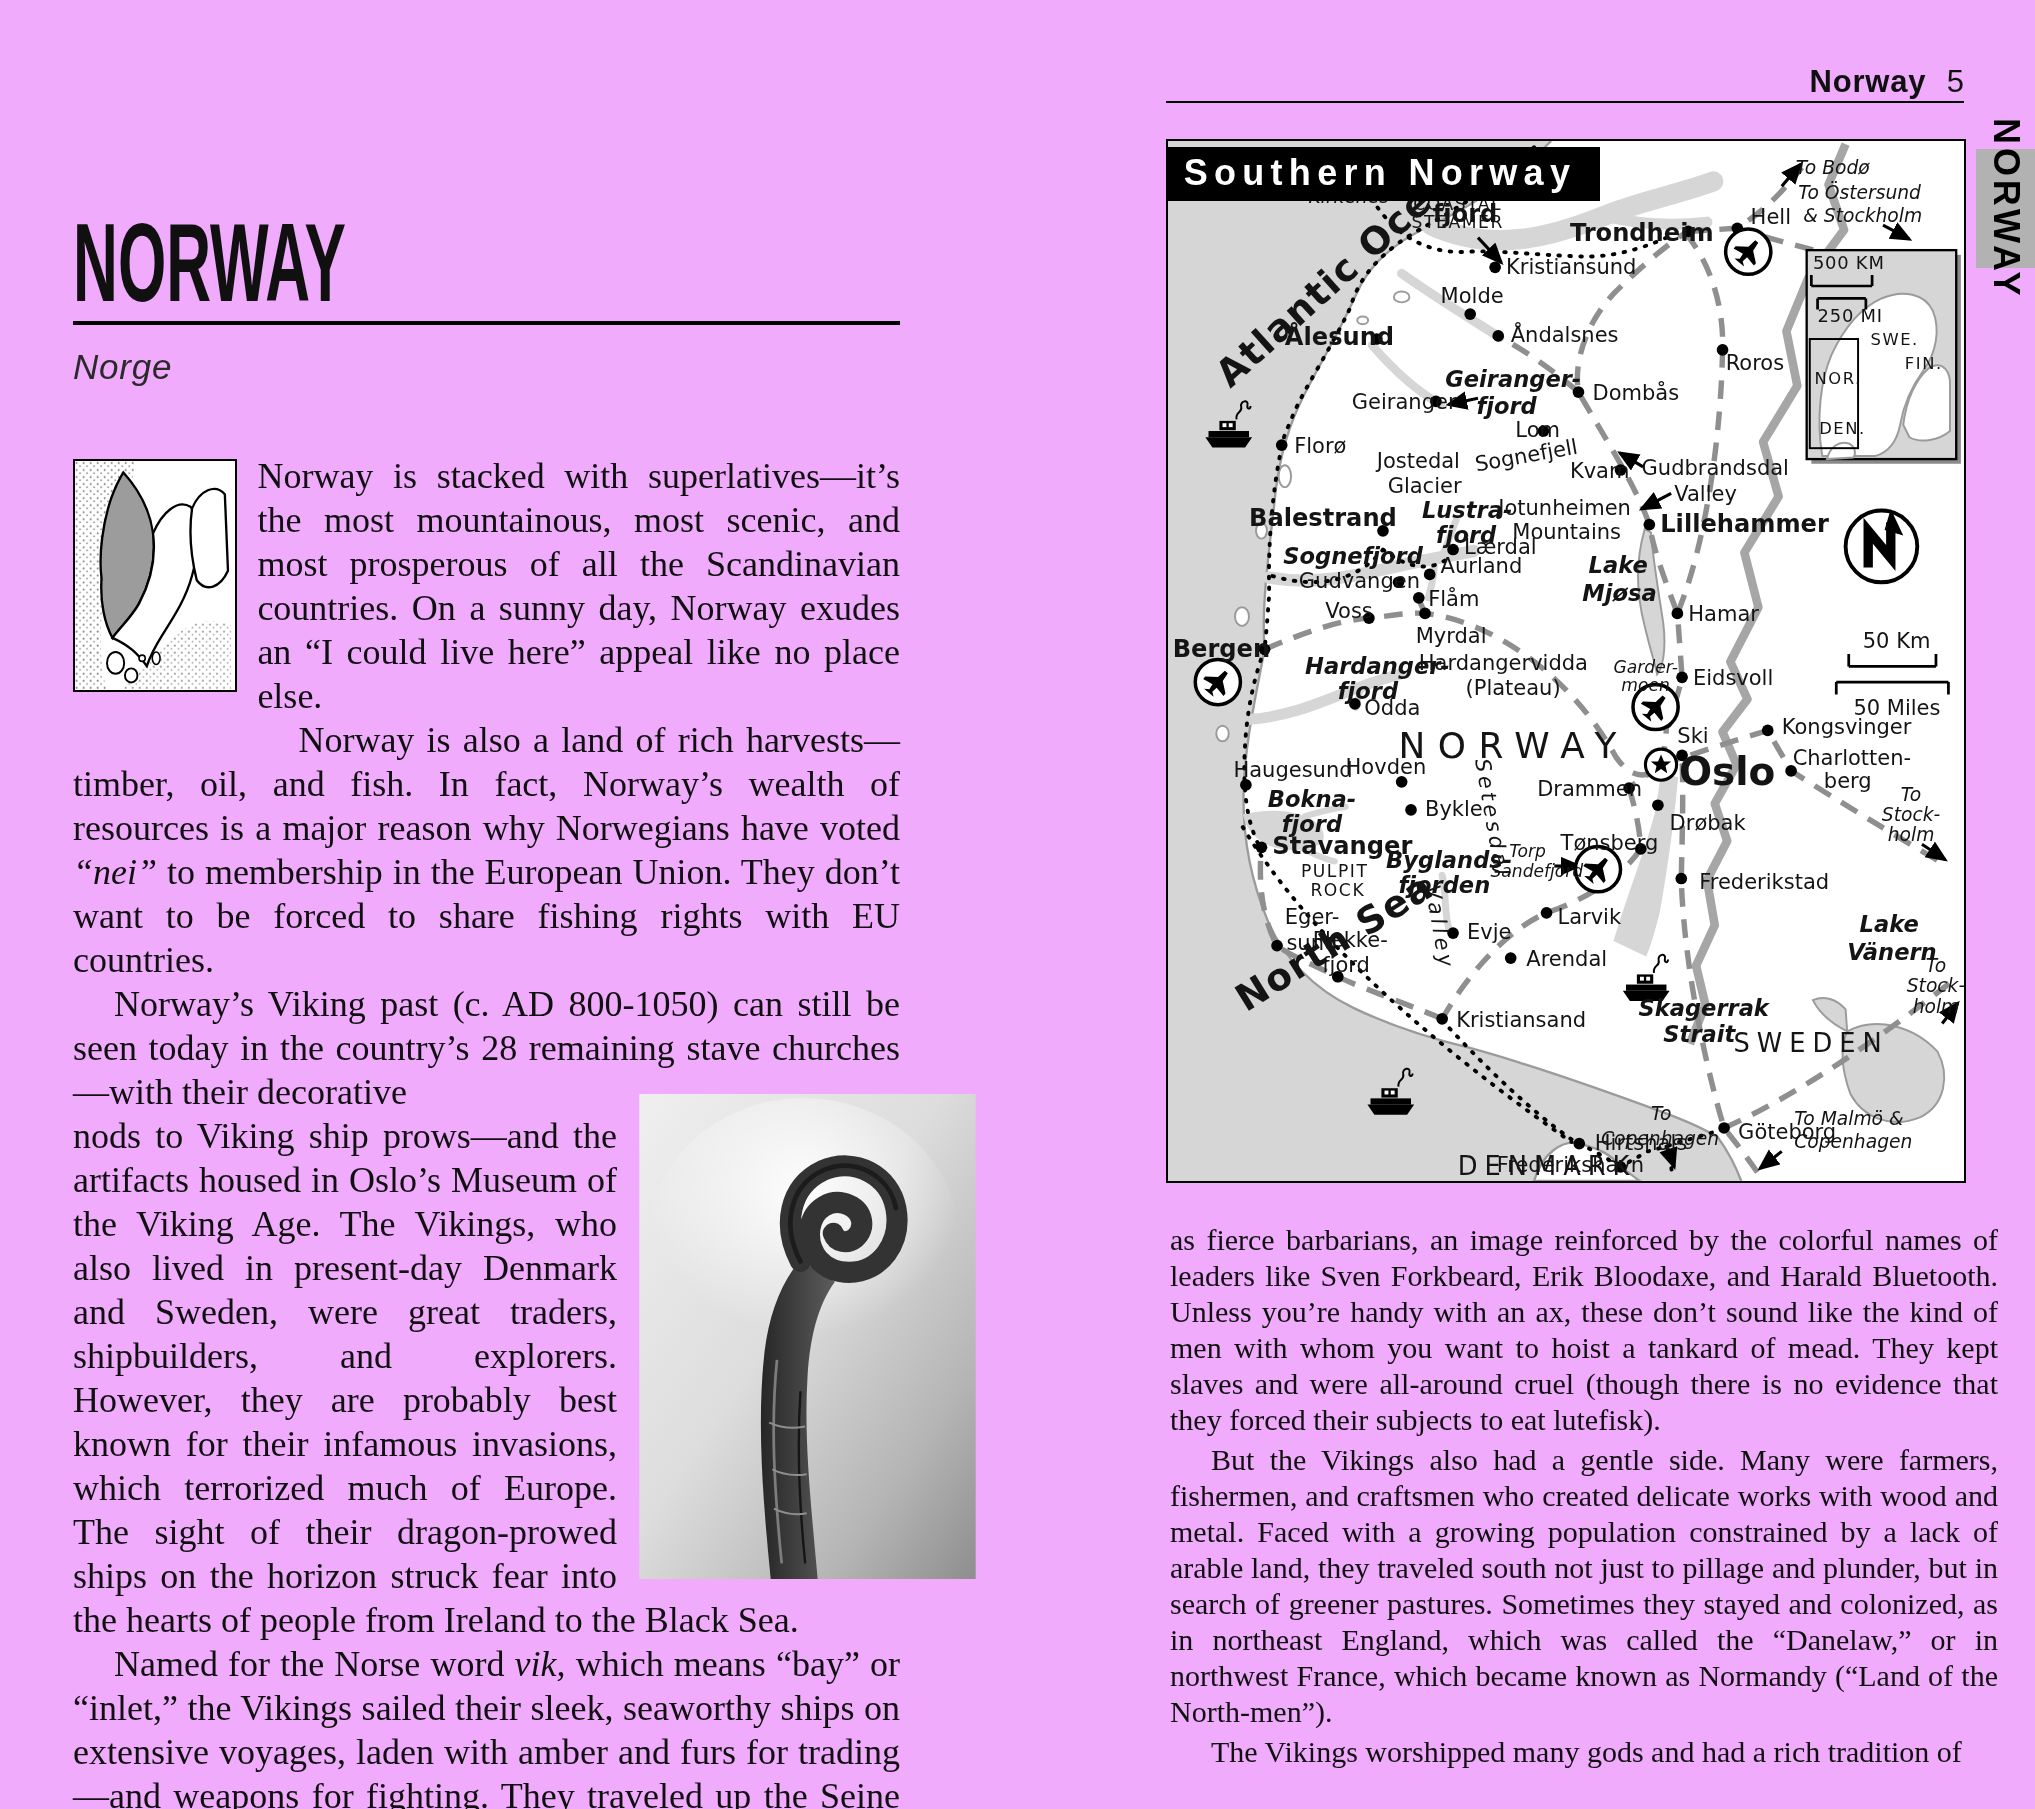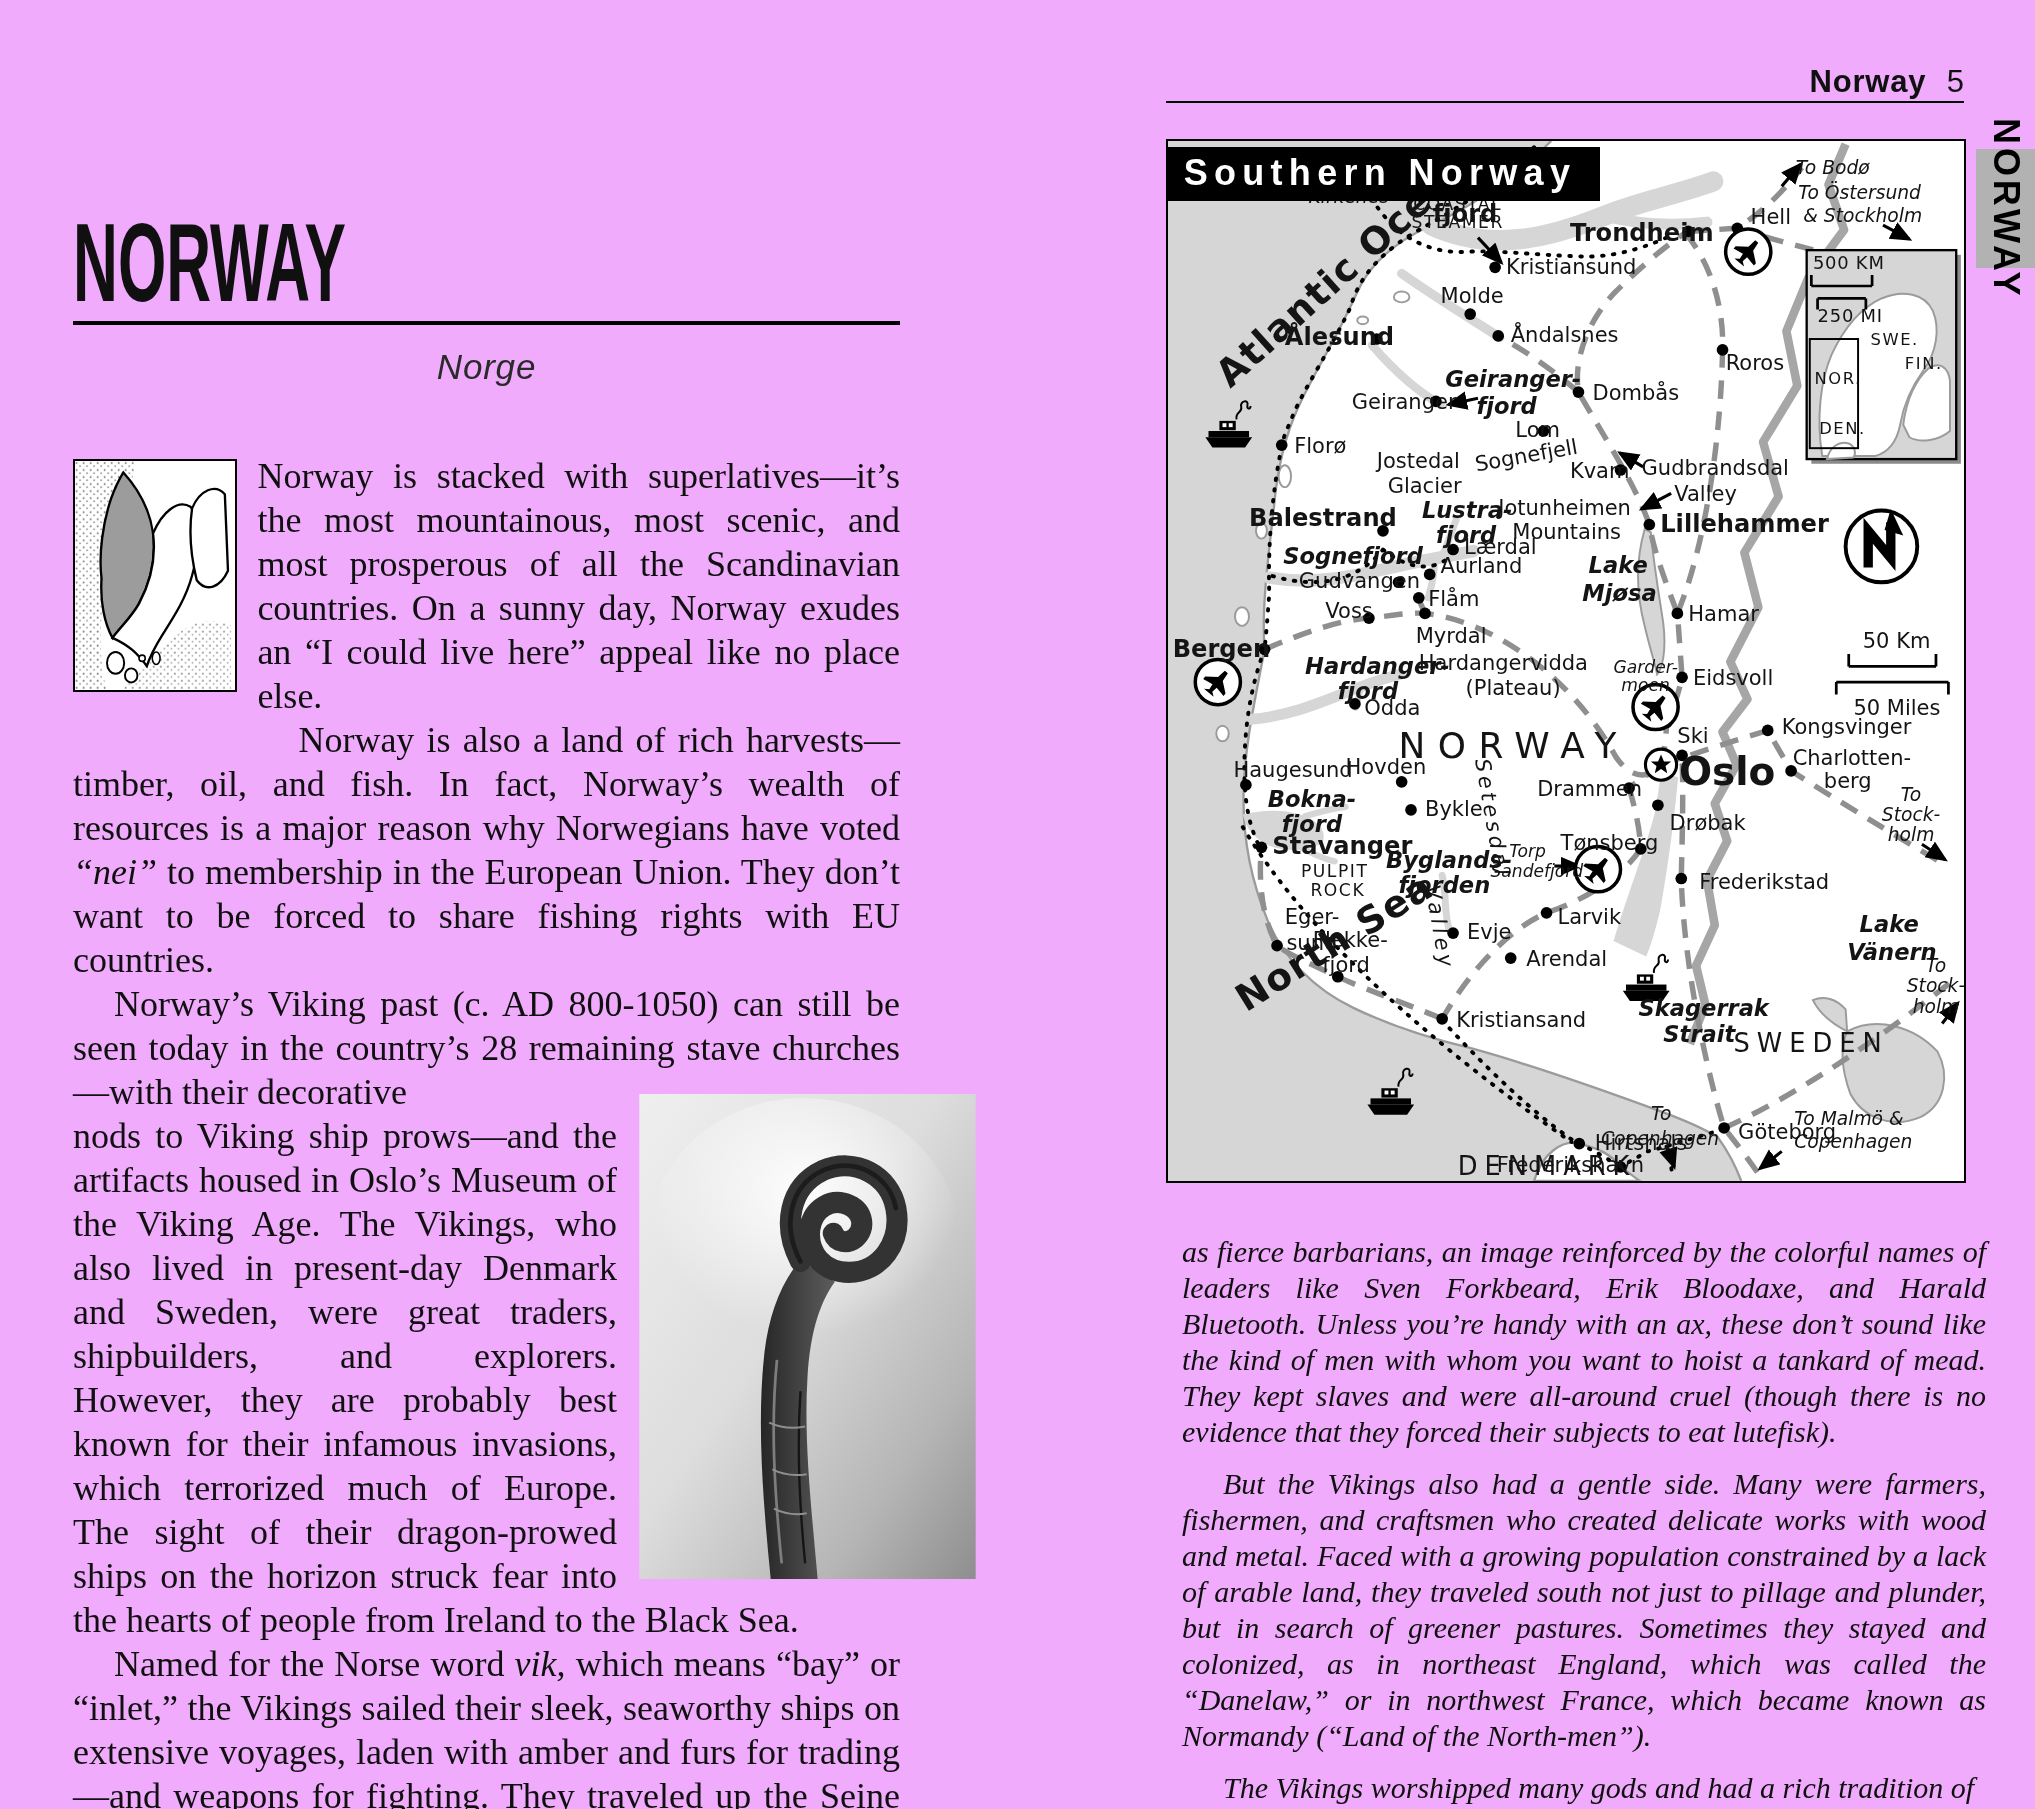--- a/index.html
+++ b/index.html
@@ -19,33 +19,33 @@
   .side-tab span{writing-mode:vertical-rl;font-family:"Liberation Sans",sans-serif;
                  font-weight:bold;font-size:36px;letter-spacing:3.9px;color:#000;}
 
   
   .left-col{position:absolute;left:73px;top:213px;width:827px;}
   .big-title{margin:0;font-family:"Liberation Sans",sans-serif;font-weight:bold;
              font-size:111px;line-height:100px;white-space:nowrap;}
   .big-title span{display:inline-block;transform:scaleX(0.56);transform-origin:left bottom;}
   .title-rule{height:4.7px;background:#000;margin-top:7.8px;}
   .subtitle{font-family:"Liberation Sans",sans-serif;font-style:italic;font-size:35px;
-            color:#2a2a2a;margin-top:22px;letter-spacing:0.8px;text-align:center;}
+            color:#2a2a2a;margin-top:22px;letter-spacing:0.8px;}
   .article{margin-top:67px;font-size:36px;line-height:44px;text-align:justify;}
   .article p{margin:0;text-indent:41px;}
   .article p.noind{text-indent:0;}
   .thumb{float:left;width:160px;height:229px;border:2.3px solid #000;margin:4.7px 20.4px 36px 0;background:#fff;}
   .thumb svg{display:block;width:100%;height:100%;}
   .photo{float:right;width:337px;height:485px;margin:-20.4px -76px 0 22px;}
   .photo svg{display:block;width:100%;height:100%;}
 
   
   .right-col{position:absolute;left:1166px;top:1218px;width:836px;
              font-size:30px;line-height:36px;text-align:justify;}
-  .right-col p{margin:16px;text-indent:41px;font-style:italic;}
+  .right-col p{margin:4px;text-indent:41px;}
   .right-col p.noind{text-indent:0;}
 
   
   .map-panel{position:absolute;left:1166px;top:139px;width:800px;height:1044px;
              border:2.3px solid #000;box-sizing:border-box;background:#d6d6d6;}
   .map-panel svg.map{position:absolute;left:0;top:0;width:100%;height:100%;}
   .map-title{position:absolute;left:0;top:6px;background:#000;color:#fff;
              font-family:"Liberation Sans",sans-serif;font-weight:bold;font-size:36px;
              letter-spacing:6.3px;padding:4.7px 23.5px 7.8px 15.7px;}
 

